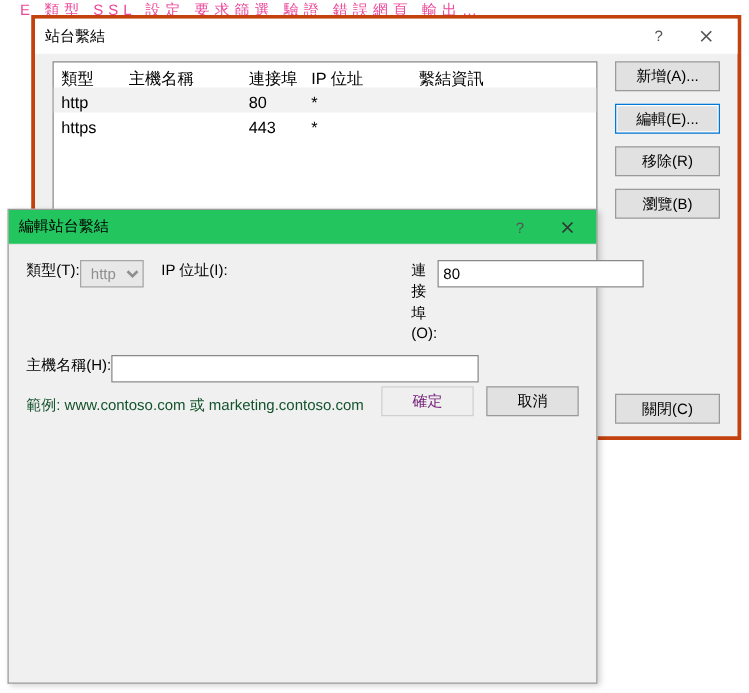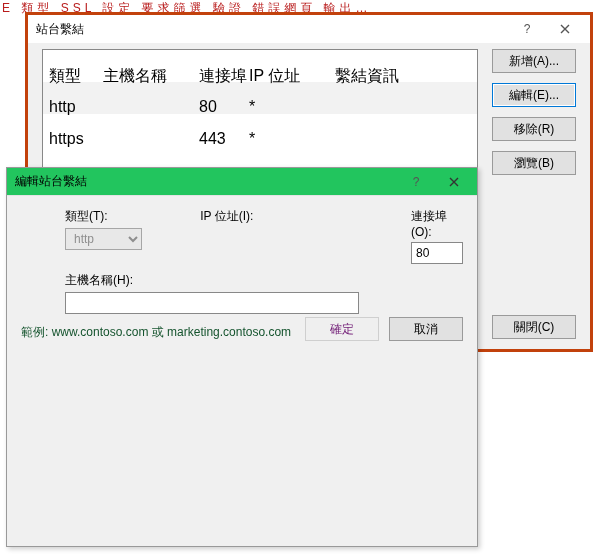--- a/index.html
+++ b/index.html
@@ -12,24 +12,24 @@
     color: #000;
     overflow: hidden;
     position: relative;
   }
 
   
   .bg-menu {
     position: absolute;
     left: 0; top: 0; right: 0;
     height: 14px;
-    color: #b91c1c;
+    color: #ec4899;
     font-size: 12px;
     letter-spacing: 4px;
-    padding-left: 2px;
+    padding-left: 16px;
     white-space: nowrap;
     overflow: hidden;
   }
 
   
   .sb-window {
     position: absolute;
     left: 25px;
     top: 12px;
     width: 568px;
@@ -60,22 +60,22 @@
     width: 436px;
     height: 158px;
     background: #fff;
     border: 1px solid #888;
   }
   .grid-header, .grid-row {
     display: grid;
     grid-template-columns: 54px 96px 50px 86px 120px;
     align-items: center;
     height: 20px;
-    padding: 16px 6px;
-    font-size: 16px;
+    padding: 4px 6px;
+    font-size: 13px;
   }
   .grid-header { color: #000; }
   .grid-header > div { white-space: nowrap; }
   .grid-row > div { white-space: nowrap; }
   .grid-row.selected { background: #f2f2f2; }
 
   .side-buttons {
     position: absolute;
     right: 14px;
     top: 6px;
@@ -112,21 +112,21 @@
     background: #22c55e;
     display: flex;
     align-items: center;
     padding: 0 4px 0 8px;
     border-bottom: 1px solid #e3e3e3;
   }
   .eb-title { flex: 1; }
   .eb-body { padding: 12px 14px; position: relative; }
 
   .form-row { display: flex; gap: 14px; margin-bottom: 6px; }
-  .field { display: flex; flex-direction: column; margin-left: 44px; }
+  .field { display: flex; flex-direction: row; }
   .field-label { margin-bottom: 3px; font-size: 12px; }
 
   select.ctrl, input.ctrl {
     height: 22px;
     border: 1px solid #888;
     background: #fff;
     font-size: 12px;
     padding: 0 4px;
     font-family: inherit;
   }

